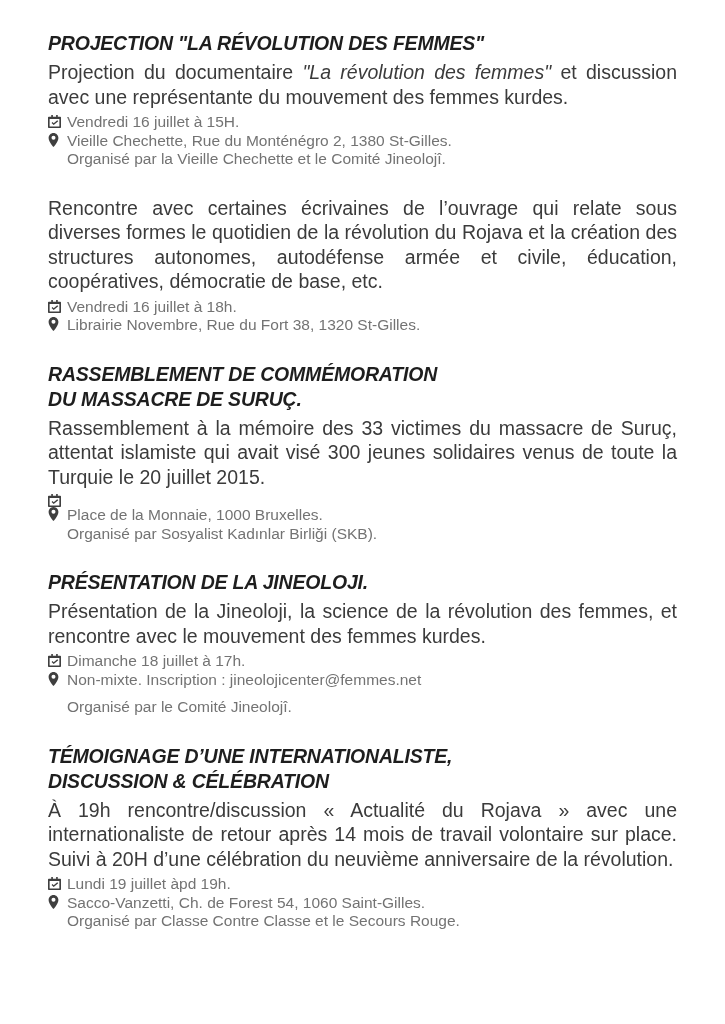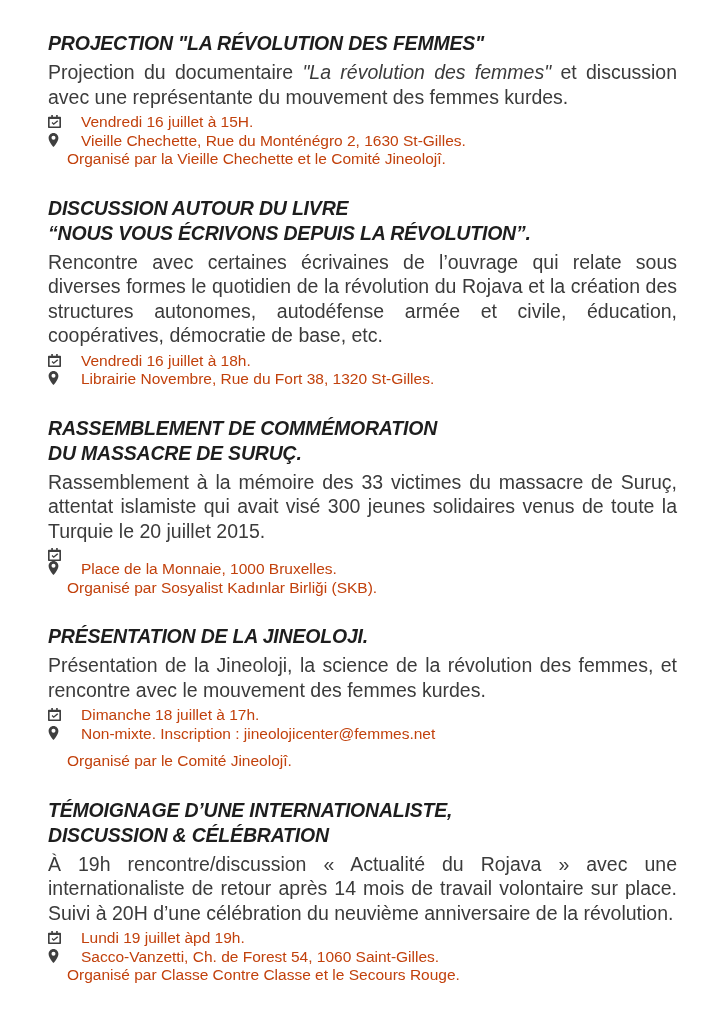--- a/index.html
+++ b/index.html
@@ -38,24 +38,24 @@
     line-height: 24.5px;
     color: #3b3b3b;
     text-align: justify;
   }
   .event-description em {
     font-style: italic;
   }
   .detail-line {
     display: flex;
     align-items: baseline;
-    gap: 20px;
+    gap: 6px;
     font-size: 15.5px;
     line-height: 18.5px;
-    color: #c2410c;
+    color: #737373;
   }
   .detail-icon {
     flex: 0 0 13px;
     width: 13px;
     color: #3f3f3f;
     position: relative;
     top: 1px;
   }
   .detail-icon svg {
     display: block;
@@ -82,27 +82,26 @@
         </svg>
       </span>
       <span>Vendredi 16 juillet à 15H.</span>
     </div>
     <div class="detail-line">
       <span class="detail-icon">
         <svg width="11" height="14" viewBox="0 0 12 16" aria-hidden="true">
           <path fill="currentColor" d="M6 0C2.9 0 .4 2.5.4 5.6.4 9.8 6 16 6 16s5.6-6.2 5.6-10.4C11.6 2.5 9.1 0 6 0zm0 7.8a2.3 2.3 0 1 1 0-4.6 2.3 2.3 0 0 1 0 4.6z"></path>
         </svg>
       </span>
-      <span>Vieille Chechette, Rue du Monténégro 2, 1630  St-Gilles.</span>
+      <span>Vieille Chechette, Rue du Monténégro 2, 1380  St-Gilles.</span>
     </div>
     <div class="detail-line organizer">Organisé par la Vieille Chechette et le Comité Jineolojî.</div>
   </section>
 
   <section class="event">
-    <h2 class="event-title">DISCUSSION AUTOUR DU LIVRE<br>“NOUS VOUS ÉCRIVONS DEPUIS LA RÉVOLUTION”.</h2>
     <p class="event-description"><span>Rencontre avec certaines écrivaines de l’ouvrage qui relate sous diverses formes le quotidien de la révolution du Rojava et la création des structures autonomes, autodéfense armée et civile, éducation, coopératives, démocratie de base, etc.</span></p>
     <div class="detail-line">
       <span class="detail-icon">
         <svg width="13" height="13" viewBox="0 0 16 16" aria-hidden="true">
           <path fill="currentColor" d="M4 0h2v2h4V0h2v2h3a1 1 0 0 1 1 1v12a1 1 0 0 1-1 1H1a1 1 0 0 1-1-1V3a1 1 0 0 1 1-1h3V0zM2 5v9h12V5H2zm9.4 1.6 1.2 1.2L7 12.4l-2.6-2.6 1.2-1.2L7 10z"></path>
         </svg>
       </span>
       <span>Vendredi 16 juillet à 18h.</span>
     </div>
     <div class="detail-line">

